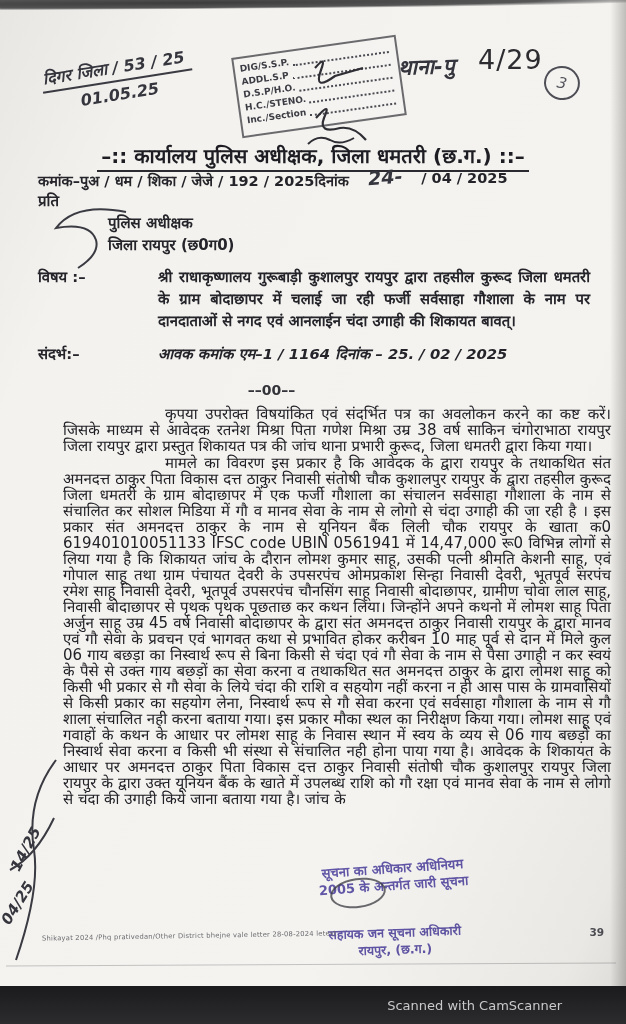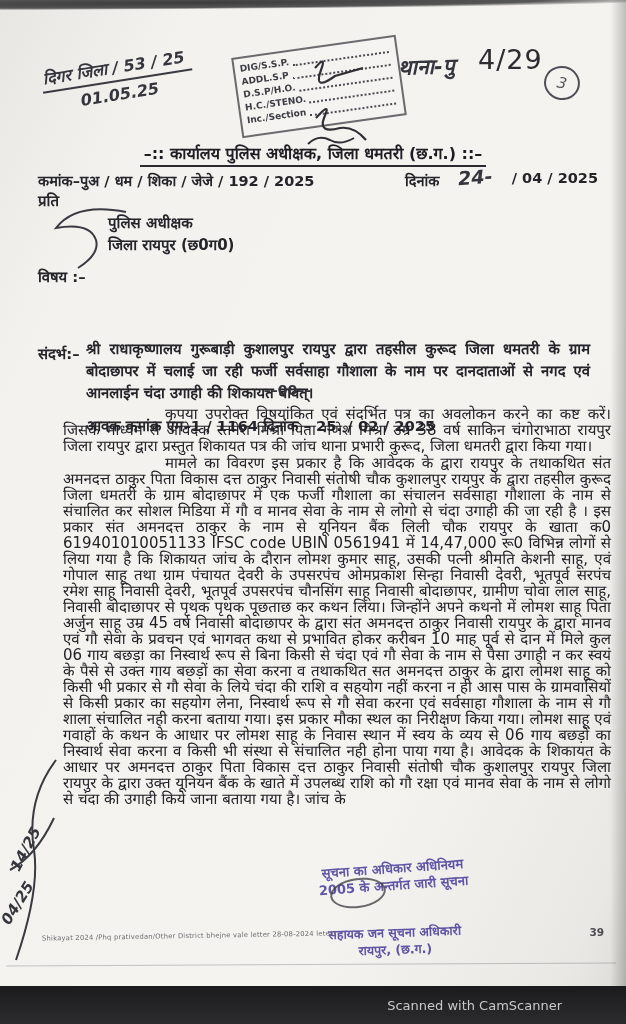--- a/index.html
+++ b/index.html
@@ -37,37 +37,37 @@
   .thana-note{position:absolute;left:398px;top:52px;font-size:21px;font-weight:bold;transform:rotate(-2deg);}
   .page-marker{position:absolute;left:478px;top:44px;font-size:27px;font-weight:normal;color:#2c2c31;letter-spacing:1px;}
   .circled-3{
     position:absolute;left:544px;top:66px;width:32px;height:30px;border:2.5px solid #4e4e56;border-radius:50%;
     display:flex;align-items:center;justify-content:center;font-size:15px;color:#55555e;transform:rotate(12deg);
     font-style:italic;
   }
   
   .office-title{
     position:absolute;left:0;top:142px;width:626px;text-align:center;
-    font-size:16px;font-weight:bold;color:#1d1d23;
+    font-size:20px;font-weight:bold;color:#1d1d23;
   }
   .office-title span{border-bottom:2px solid #2a2a30;padding:0 4px 2px 4px;}
   
-  .ref-row{position:absolute;left:38px;top:170px;width:560px;display:flex;justify-content:space-between;font-size:14.5px;font-weight:bold;}
+  .ref-row{position:absolute;left:38px;top:170px;width:560px;display:flex;justify-content:flex-start;font-size:14.5px;font-weight:bold;}
   .date-wrap{display:flex;align-items:flex-start;gap:19px;}
   .date-hand{font-size:19px;line-height:14px;transform:rotate(-4deg);font-weight:bold;}
   .prati{position:absolute;left:38px;top:190px;font-size:15px;font-weight:bold;}
   .addressee{position:absolute;left:108px;top:212px;font-size:15px;font-weight:bold;line-height:22px;}
   .hook-svg{position:absolute;left:34px;top:200px;pointer-events:none;}
   
-  .subject-row,.reference-row{position:absolute;left:38px;width:552px;display:flex;font-size:14.8px;font-weight:bold;flex-direction:column;}
+  .subject-row,.reference-row{position:absolute;left:38px;width:552px;display:flex;font-size:14.8px;font-weight:bold;}
   .subject-row{top:266px;}
   .reference-row{top:343px;}
   .sr-label{width:72px;flex:0 0 72px;}
   .sr-text{flex:1;margin-left:48px;text-align:justify;line-height:22px;}
-  .divider{position:absolute;left:16px;top:382px;width:543px;text-align:center;font-size:14px;font-weight:bold;color:#33333a;}
+  .divider{position:absolute;left:0;top:382px;width:543px;text-align:center;font-size:14px;font-weight:bold;color:#33333a;}
   
   .body-text{position:absolute;left:22px;top:406px;width:548px;font-size:15px;line-height:16px;color:#202026;text-align:justify;margin-left:41px;}
   .body-text p{margin:0;text-indent:102px;font-weight:500;}
   .body-text p + p{margin-top:1px;}
   
   .rti-stamp{
     position:absolute;left:288px;top:860px;width:210px;text-align:center;
     color:#4f43a6;font-weight:bold;font-size:13px;line-height:17px;transform:rotate(-4deg);
     opacity:.88;mix-blend-mode:multiply;
   }
@@ -160,21 +160,21 @@
     <div>जिला रायपुर (छ0ग0)</div>
   </div>
 
   <div class="subject-row">
     <span class="sr-label">विषय :–</span>
     <span class="sr-text">श्री राधाकृष्णालय गुरूबाड़ी कुशालपुर रायपुर द्वारा तहसील कुरूद जिला धमतरी के ग्राम बोदाछापर में चलाई जा रही फर्जी सर्वसाहा गौशाला के नाम पर दानदाताओं से नगद एवं आनलाईन चंदा उगाही की शिकायत बावत्।</span>
   </div>
 
   <div class="reference-row">
     <span class="sr-label">संदर्भ:–</span>
-    <span class="sr-text" style="text-align:left;">आवक कमांक एम–1 / 1164 दिनांक – 25. / 02 / 2025</span>
+    <span class="sr-text" style="text-align:left;font-style:italic;">आवक कमांक एम–1 / 1164 दिनांक – 25. / 02 / 2025</span>
   </div>
 
   <div class="divider">––00––</div>
 
   <div class="body-text">
     <p>कृपया उपरोक्त विषयांकित एवं संदर्भित पत्र का अवलोकन करने का कष्ट करें। जिसके माध्यम से आवेदक रतनेश मिश्रा पिता गणेश मिश्रा उम्र 38 वर्ष साकिन चंगोराभाठा रायपुर जिला रायपुर द्वारा प्रस्तुत शिकायत पत्र की जांच थाना प्रभारी कुरूद, जिला धमतरी द्वारा किया गया।</p>
     <p>मामले का विवरण इस प्रकार है कि आवेदक के द्वारा रायपुर के तथाकथित संत अमनदत्त ठाकुर पिता विकास दत्त ठाकुर निवासी संतोषी चौक कुशालपुर रायपुर के द्वारा तहसील कुरूद जिला धमतरी के ग्राम बोदाछापर में एक फर्जी गौशाला का संचालन सर्वसाहा गौशाला के नाम से संचालित कर सोशल मिडिया में गौ व मानव सेवा के नाम से लोगो से चंदा उगाही की जा रही है । इस प्रकार संत अमनदत्त ठाकुर के नाम से यूनियन बैंक लिली चौक रायपुर के खाता क0 619401010051133 IFSC code UBIN 0561941 में 14,47,000 रू0 विभिन्न लोगों से लिया गया है कि शिकायत जांच के दौरान लोमश कुमार साहू, उसकी पत्नी श्रीमति केशनी साहू, एवं गोपाल साहू तथा ग्राम पंचायत देवरी के उपसरपंच ओमप्रकाश सिन्हा निवासी देवरी, भूतपूर्व सरपंच रमेश साहू निवासी देवरी, भूतपूर्व उपसरपंच चौनसिंग साहू निवासी बोदाछापर, ग्रामीण चोवा लाल साहू, निवासी बोदाछापर से पृथक पृथक पूछताछ कर कथन लिया। जिन्होंने अपने कथनो में लोमश साहू पिता अर्जुन साहू उम्र 45 वर्ष निवासी बोदाछापर के द्वारा संत अमनदत्त ठाकुर निवासी रायपुर के द्वारा मानव एवं गौ सेवा के प्रवचन एवं भागवत कथा से प्रभावित होकर करीबन 10 माह पूर्व से दान में मिले कुल 06 गाय बछड़ा का निस्वार्थ रूप से बिना किसी से चंदा एवं गौ सेवा के नाम से पैसा उगाही न कर स्वयं के पैसे से उक्त गाय बछड़ों का सेवा करना व तथाकथित सत अमनदत्त ठाकुर के द्वारा लोमश साहू को किसी भी प्रकार से गौ सेवा के लिये चंदा की राशि व सहयोग नहीं करना न ही आस पास के ग्रामवासियों से किसी प्रकार का सहयोग लेना, निस्वार्थ रूप से गौ सेवा करना एवं सर्वसाहा गौशाला के नाम से गौ शाला संचालित नही करना बताया गया। इस प्रकार मौका स्थल का निरीक्षण किया गया। लोमश साहू एवं गवाहों के कथन के आधार पर लोमश साहू के निवास स्थान में स्वय के व्यय से 06 गाय बछड़ों का निस्वार्थ सेवा करना व किसी भी संस्था से संचालित नही होना पाया गया है। आवेदक के शिकायत के आधार पर अमनदत्त ठाकुर पिता विकास दत्त ठाकुर निवासी संतोषी चौक कुशालपुर रायपुर जिला रायपुर के द्वारा उक्त यूनियन बैंक के खाते में उपलब्ध राशि को गौ रक्षा एवं मानव सेवा के नाम से लोगो से चंदा की उगाही किये जाना बताया गया है। जांच के</p>
   </div>
 
   <div class="rti-stamp">

